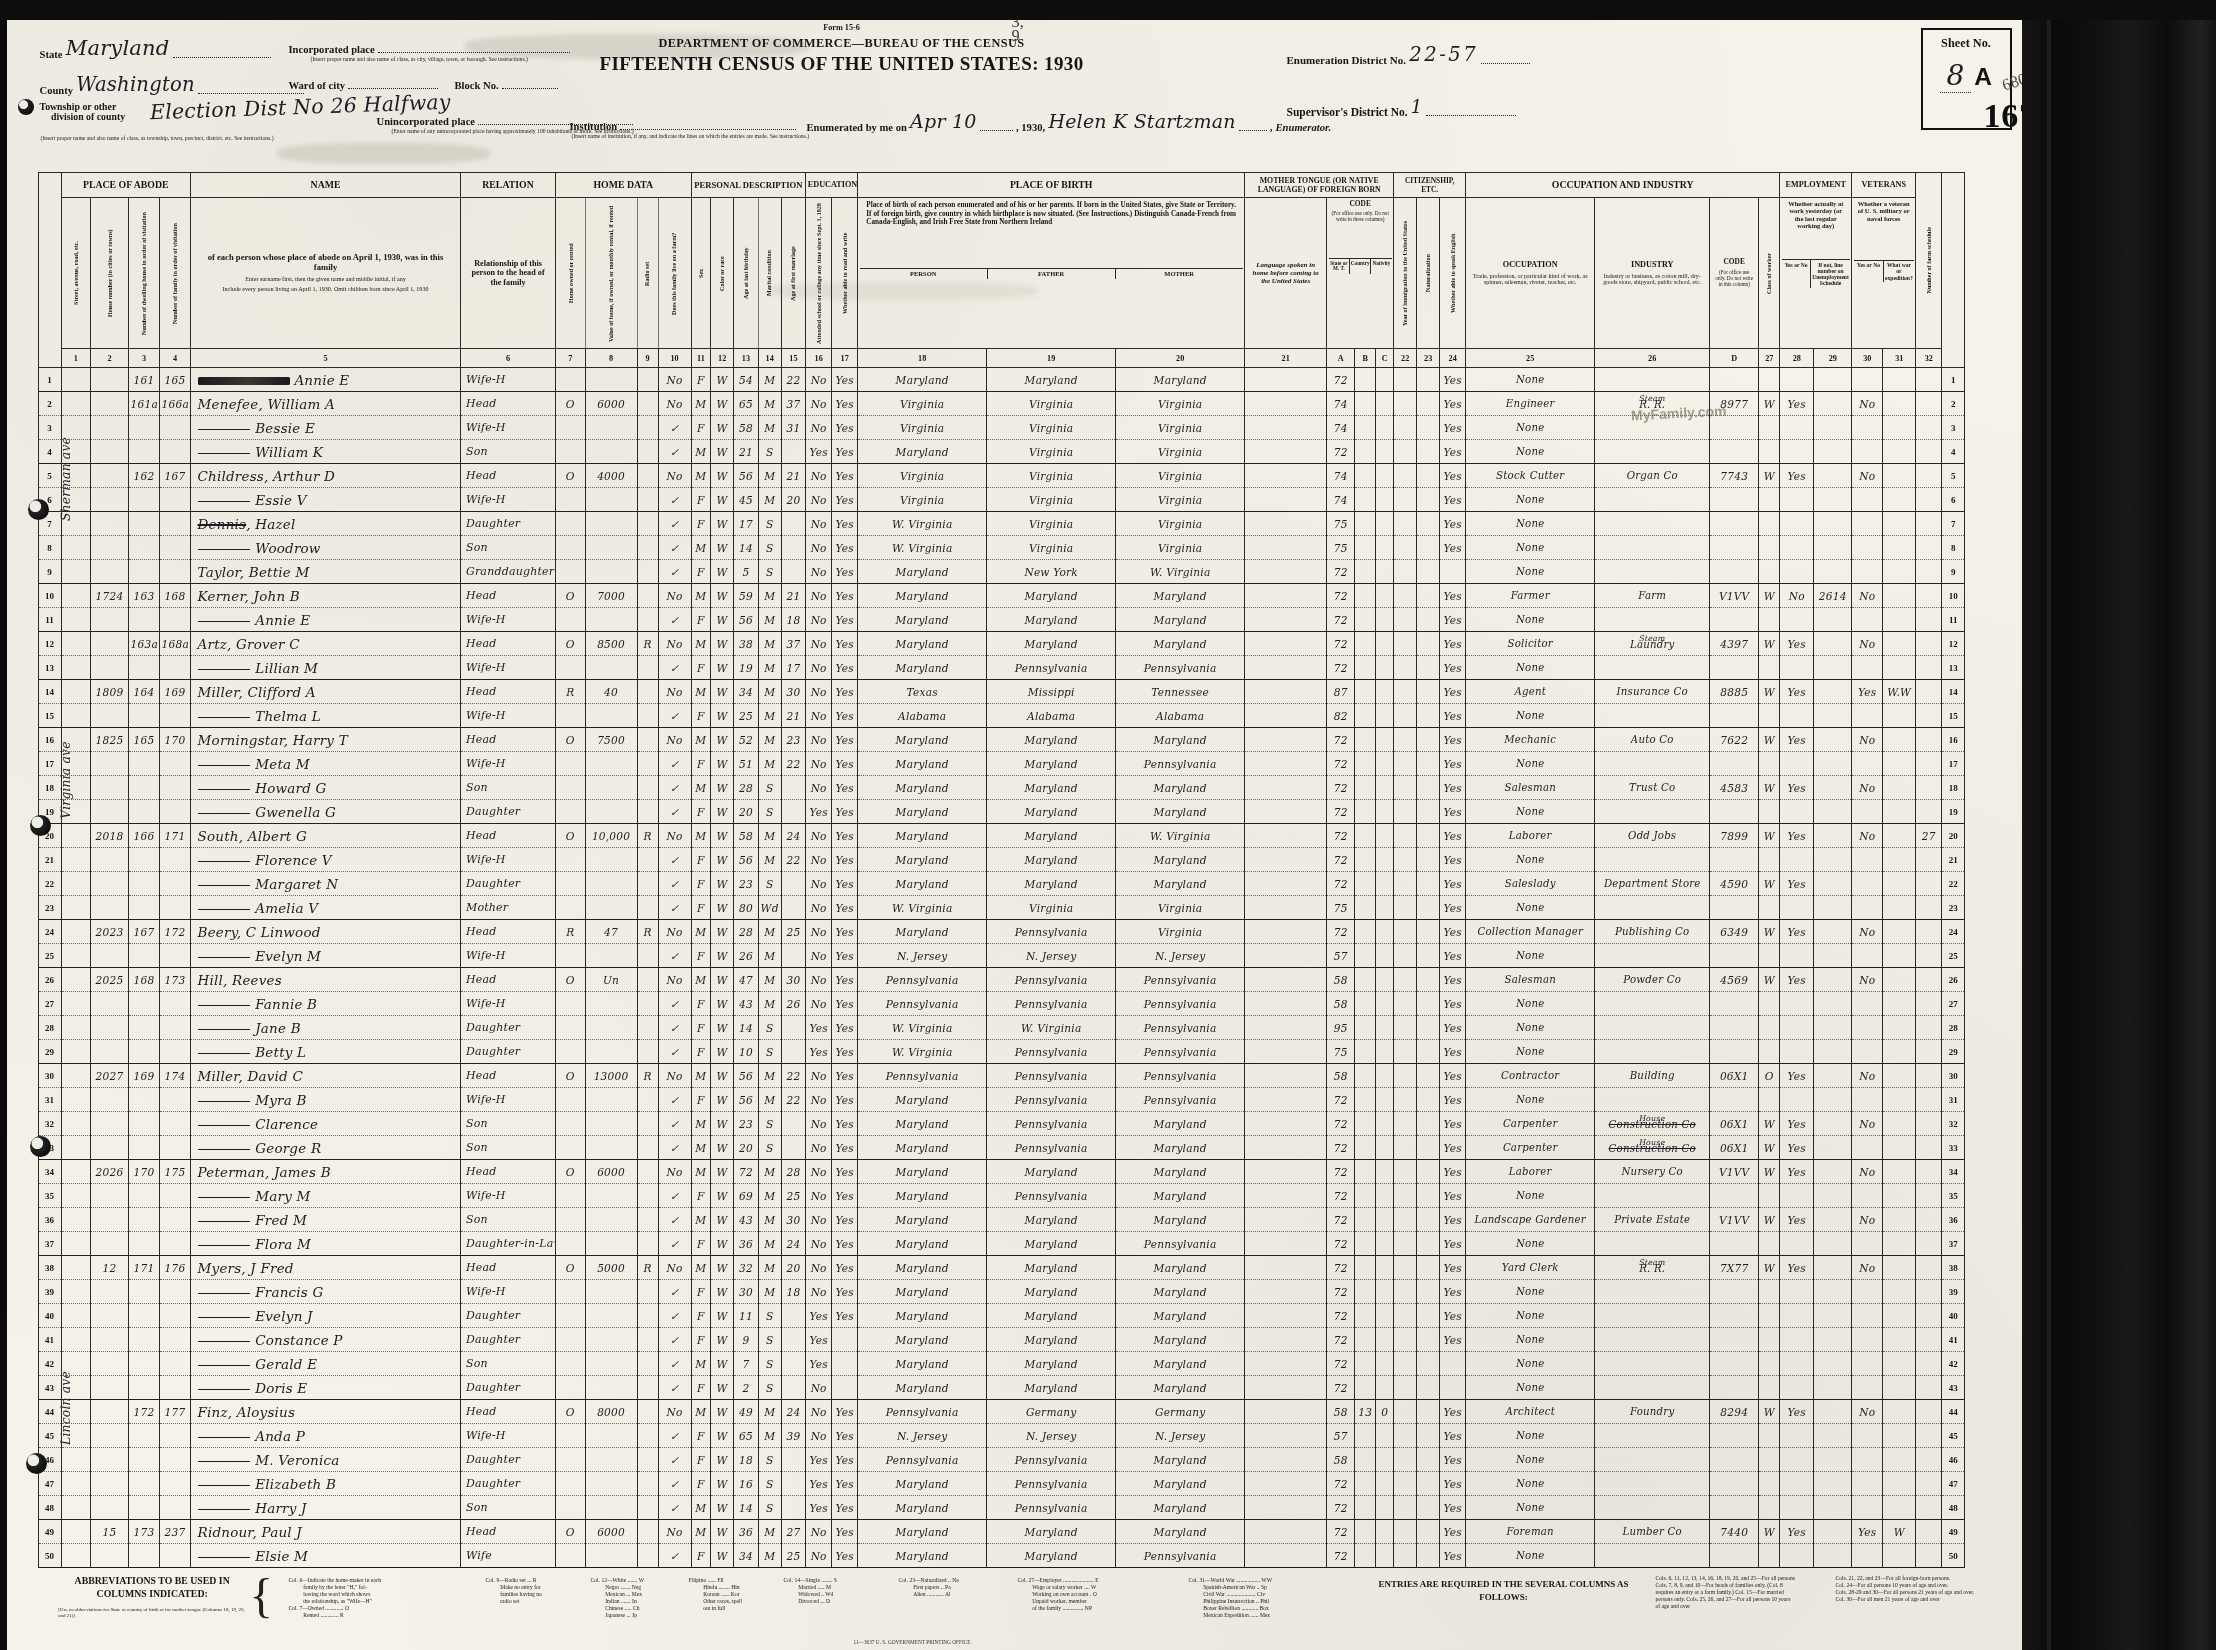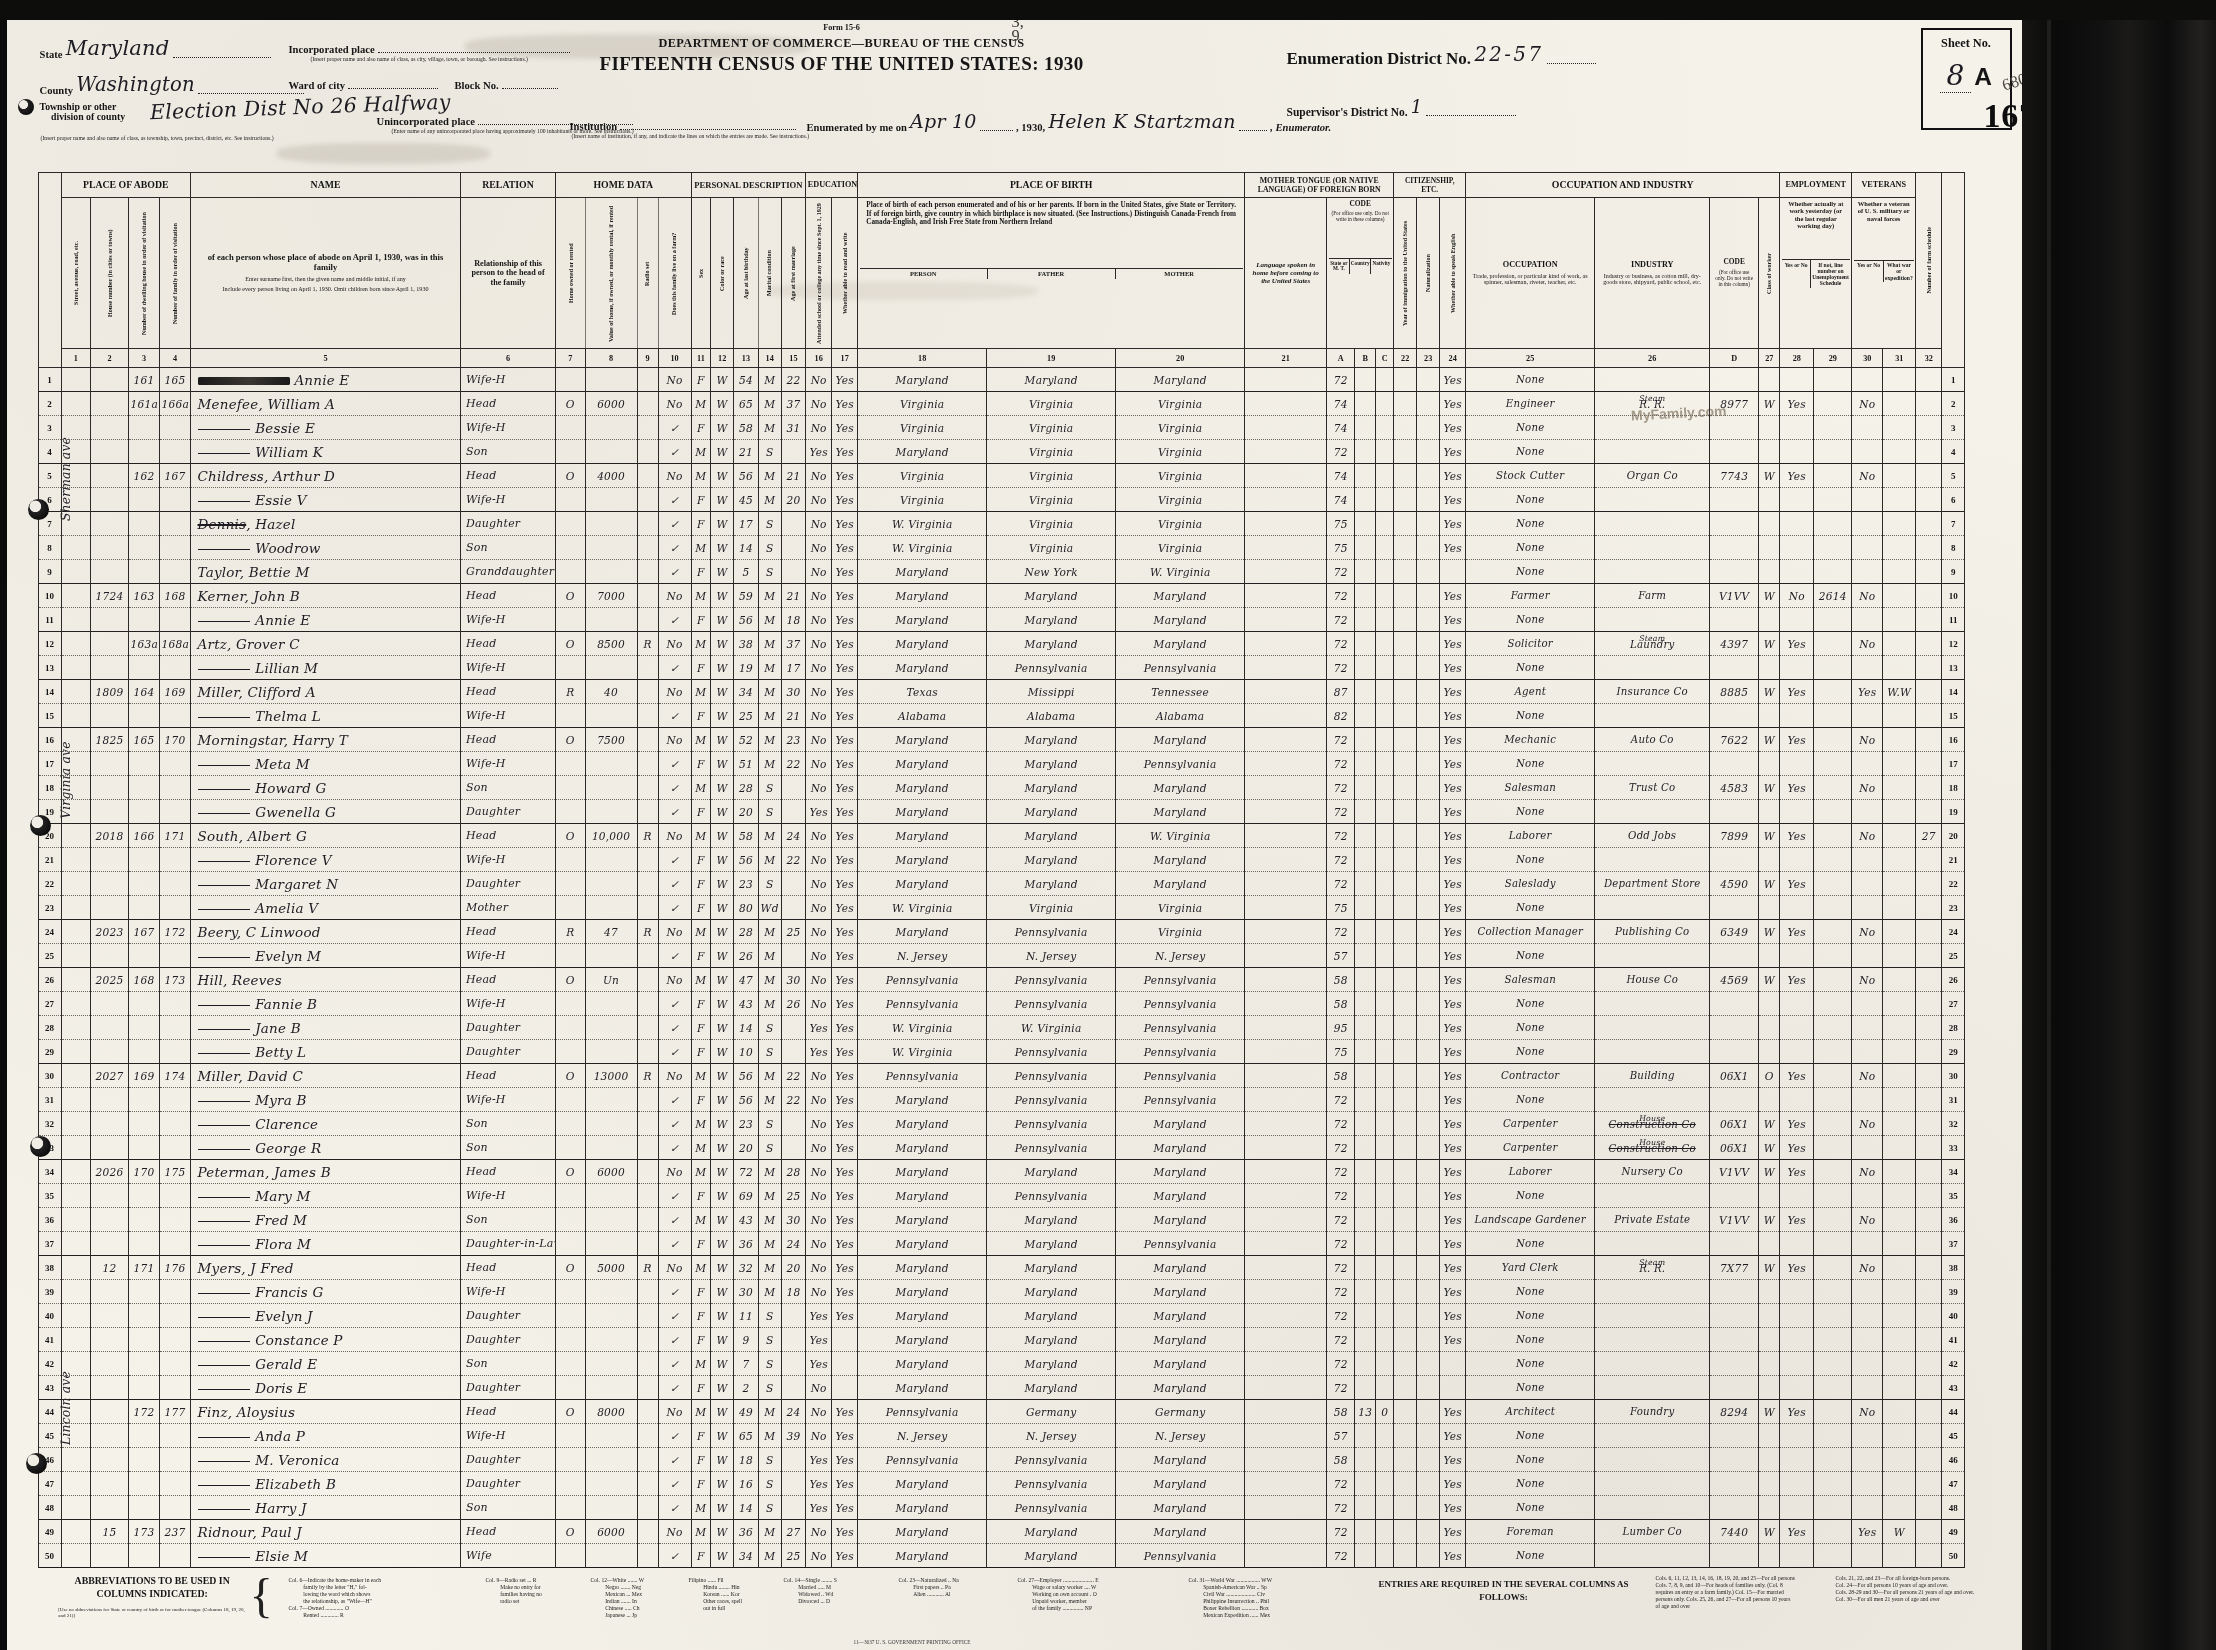--- a/index.html
+++ b/index.html
@@ -132,21 +132,21 @@
       <span class="lbl">Enumerated by me on</span>
       <span class="hw" style="font-size:19px;position:relative;top:-2.5px;">Apr 10</span>
       <span class="uline" style="width:33px;"></span>
       <span class="lbl">, 1930,</span>
       <span class="hw" style="font-size:19px;position:relative;top:-2.5px;">Helen K Startzman</span>
       <span class="uline" style="width:28px;"></span>
       <span class="lbl" style="font-style:italic;">, Enumerator.</span>
     </div>
 
     <div class="fld" style="left:1280px;top:26px;">
-      <span class="lbl" style="font-size:17px;">Enumeration District No.</span>
+      <span class="lbl" style="font-size:11px;">Enumeration District No.</span>
       <span class="hw" style="font-size:19.6px;position:relative;top:-2.5px;letter-spacing:2.5px;">22-57</span>
       <span class="uline" style="width:49px;"></span>
     </div>
     <div class="fld" style="left:1280px;top:79px;">
       <span class="lbl" style="font-size:11.5px;">Supervisor's District No.</span>
       <span class="hw" style="font-size:18px;position:relative;top:-2.5px;">1</span>
       <span class="uline" style="width:90px;"></span>
     </div>
     <div id="sheetbox" style="left:1914px;top:8.2px;width:87px;height:98px;">
       <div class="lbl" style="font-size:12.3px;margin-top:6.5px;">Sheet No.</div>
@@ -1362,21 +1362,21 @@
               <td class="pobc hw">Pennsylvania</td>
               <td class="pobc hw">Pennsylvania</td>
               <td class="hw"></td>
               <td class="hw">58</td>
               <td class="hw"></td>
               <td class="hw"></td>
               <td class="hw"></td>
               <td class="hw"></td>
               <td class="hw">Yes</td>
               <td class="occc hw">Salesman</td>
-              <td class="indc hw"><span>House Co</span></td>
+              <td class="indc hw"><span>Powder Co</span></td>
               <td class="hw">4569</td>
               <td class="hw">W</td>
               <td class="hw">Yes</td>
               <td class="hw"></td>
               <td class="hw">No</td>
               <td class="hw"></td>
               <td class="hw"></td>
               <td class="ln">26</td>
             </tr>
             <tr>

